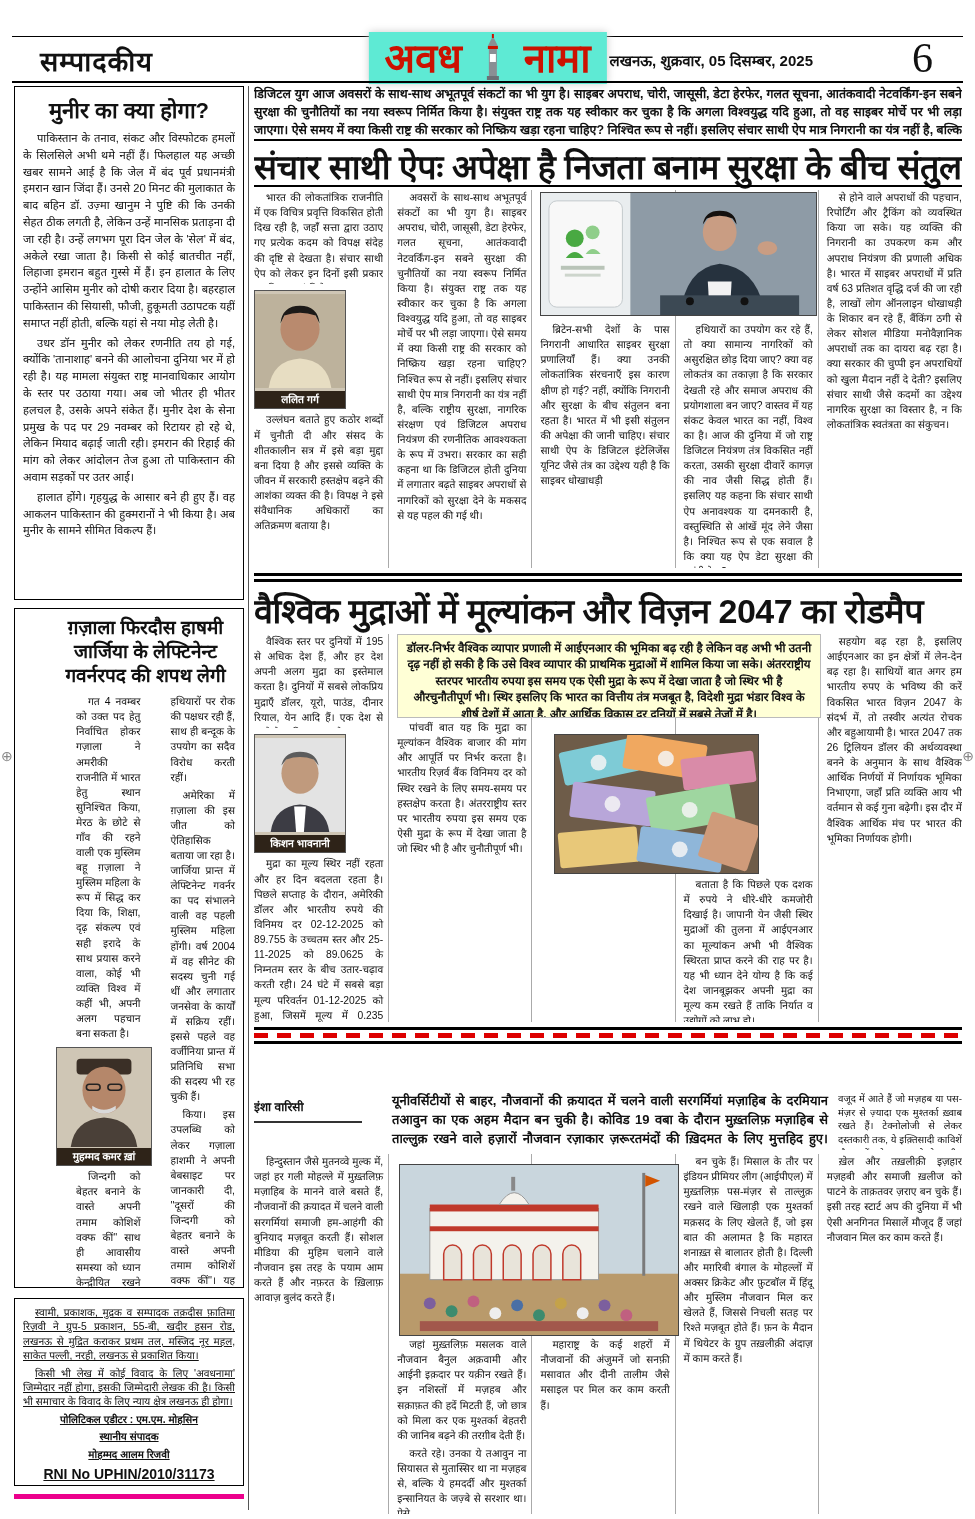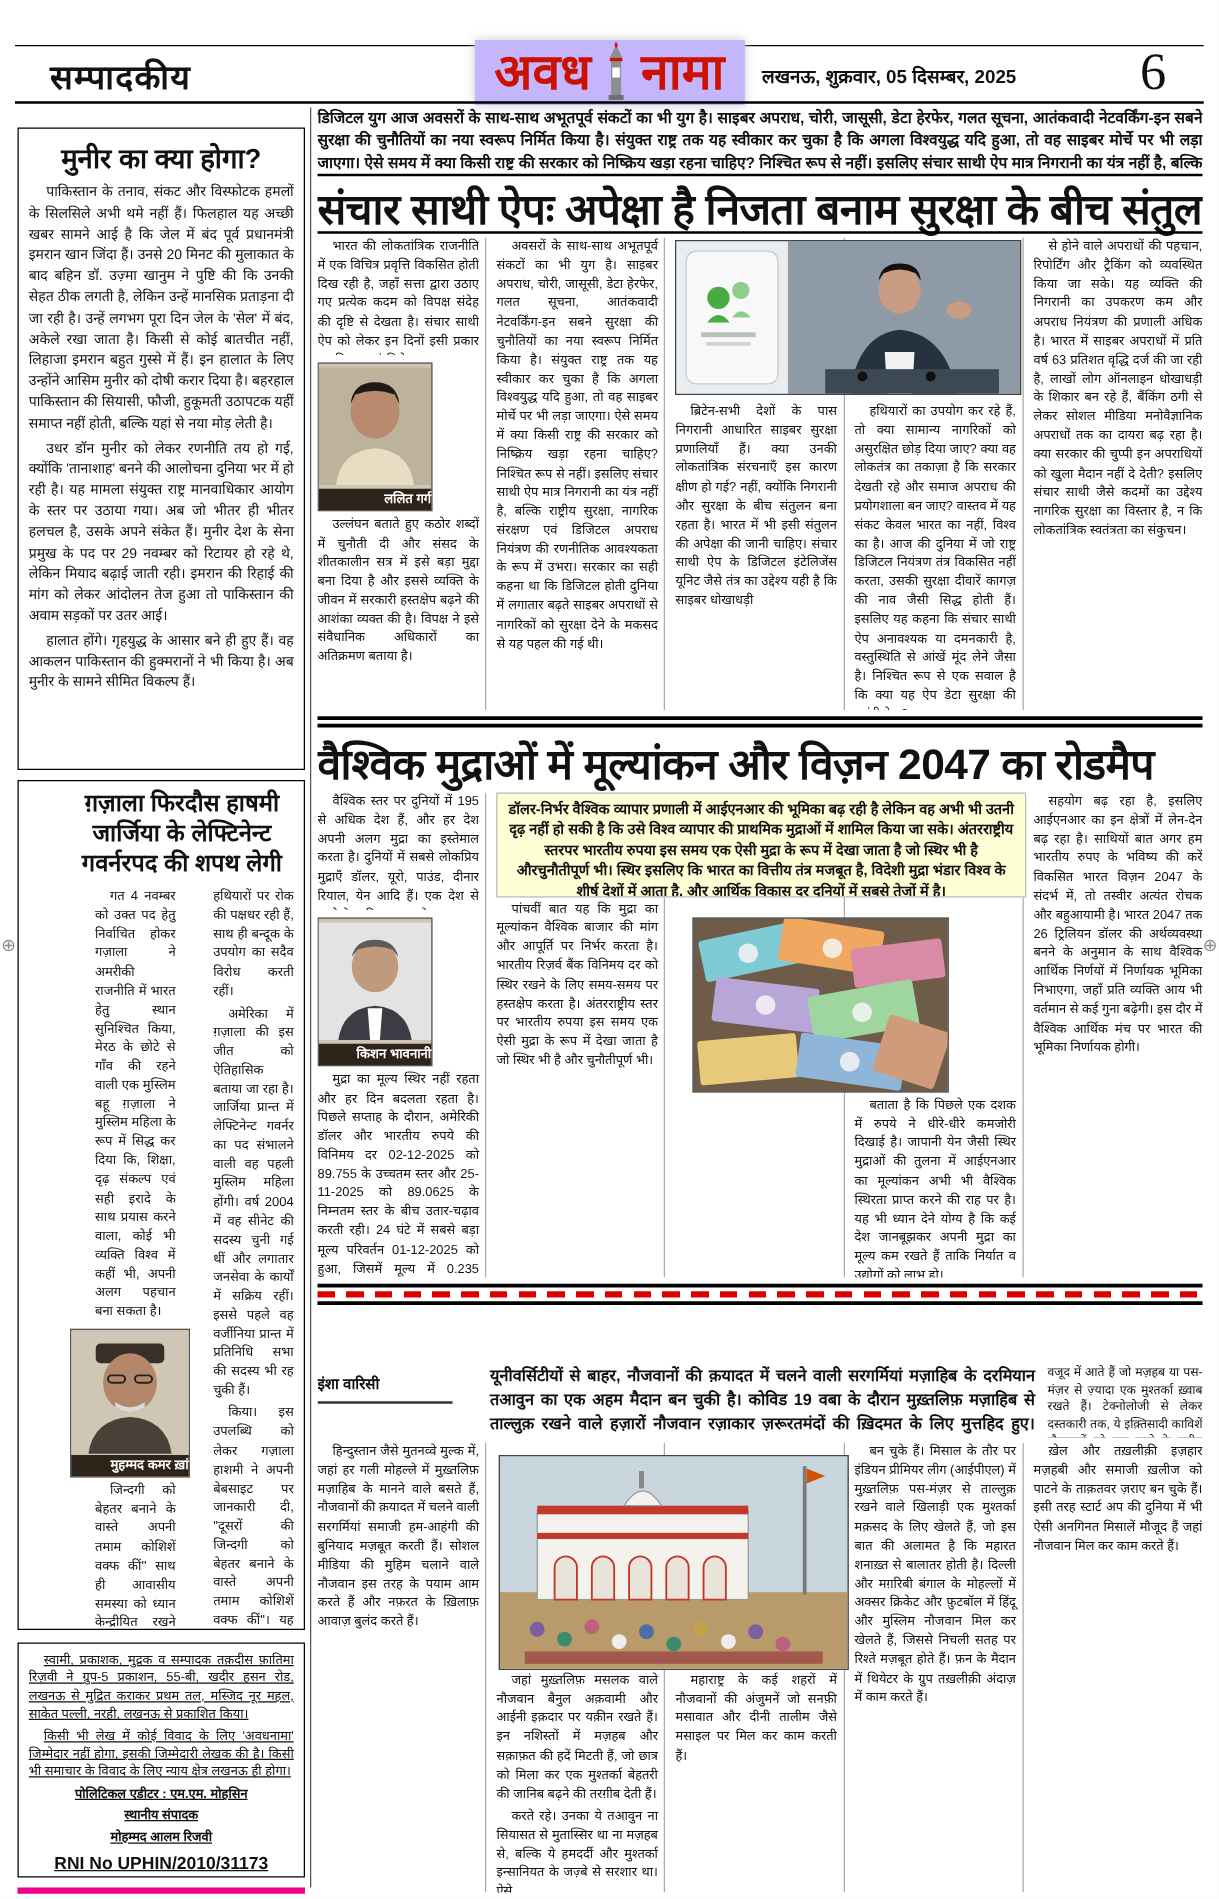--- a/index.html
+++ b/index.html
@@ -6,43 +6,43 @@
     --masthead-red:#cc1100; --accent-pink:#ec008c; --highlight-yellow:#ffffd6;
     --dash-red:#dd0000; --ink:#111;
   }
   *{margin:0;padding:0;box-sizing:border-box;}
   body{background:#e8e8e8;font-family:"Liberation Sans",sans-serif;}
   .page{position:relative;width:975px;height:1519px;background:#fff;margin:0 auto;overflow:hidden;color:var(--ink);}
   .topline{position:absolute;left:12px;right:12px;top:36px;border-top:1.5px solid #000;}
   
   header{position:absolute;left:12px;right:12px;top:38px;height:42px;}
   .section-title{position:absolute;left:28px;top:4px;font-size:27px;font-weight:bold;letter-spacing:1px;}
-  .masthead-panel{position:absolute;left:50%;transform:translateX(-50%);top:-6px;background:#c4b5fd;box-shadow:0 0 8px #ccc;padding:2px 16px;display:flex;align-items:center;gap:7px;}
+  .masthead-panel{position:absolute;left:50%;transform:translateX(-50%);top:-6px;background:#5eead4;box-shadow:0 0 8px #ccc;padding:2px 16px;display:flex;align-items:center;gap:18px;}
   .masthead-txt{font-size:40px;font-weight:bold;color:var(--masthead-red);line-height:1;}
   .minaret{width:26px;height:48px;}
   .dateline{position:absolute;right:150px;top:12px;font-size:15px;font-weight:bold;}
   .page-number{position:absolute;right:30px;top:-4px;font-family:"Liberation Serif",serif;font-size:42px;}
   .header-rule{position:absolute;left:12px;right:12px;top:81px;border-top:2.5px solid #000;}
   
   .cropmark{position:absolute;top:748px;font-size:14px;color:#888;}
   .cropmark.l{left:1px}.cropmark.r{right:1px}
   
   aside.sidebar{position:absolute;left:14px;top:86px;width:230px;}
-  .sbox{border:1.5px solid #000;padding:7px 8px;background:#fff;margin-top:16px;}
+  .sbox{border:1.5px solid #000;padding:7px 8px;background:#fff;}
   .munir-box{height:514px;overflow:hidden;}
   .munir-box h2{text-align:center;font-size:22px;margin-bottom:6px;}
   .sb-body{font-size:11.2px;line-height:1.5;text-align:justify;}
   .sb-body p{text-indent:14px;margin-bottom:3px;}
   .gz-box{margin-top:8px;height:680px;overflow:hidden;padding-left:41px;}
   .gz-box h2{text-align:center;font-size:19px;line-height:1.25;margin-bottom:7px;}
   .gz-cols{columns:2;column-gap:10px;font-size:10.4px;line-height:1.45;text-align:justify;}
   .gz-cols p{text-indent:12px;margin-bottom:3px;margin-left:20px;}
   .portrait{display:inline-block;width:96px;border:1px solid #555;background:#cfc6b5;break-inside:avoid;margin:3px 0;}
   .portrait svg{display:block;width:100%;height:100px;}
-  .portrait .cap{display:block;background:#2e2318;color:#fff;font-size:10.5px;font-weight:bold;text-align:right;padding:1px 0;}
+  .portrait .cap{display:block;background:#2e2318;color:#fff;font-size:10.5px;font-weight:bold;text-align:center;padding:1px 0;}
   .imprint{margin-top:10px;height:188px;font-size:10.3px;line-height:1.4;text-align:justify;overflow:hidden;}
   .imprint p{text-indent:12px;margin-bottom:3px;text-decoration:underline;}
   .imprint .c{text-align:center;text-indent:0;font-weight:bold;}
   .imprint .rni{font-size:14px;font-family:"Liberation Sans",sans-serif;}
   .pinkline{margin-top:8px;height:5px;background:var(--accent-pink);}
   
   .vdivider{position:absolute;left:248px;top:86px;height:1424px;border-left:1px solid #555;}
   main{position:absolute;left:254px;top:86px;width:708px;height:1430px;}
   .abs{position:absolute;}
   .intro{left:0;right:0;top:0;height:50px;font-size:12.4px;font-weight:bold;line-height:1.45;text-align:justify;overflow:hidden;}

